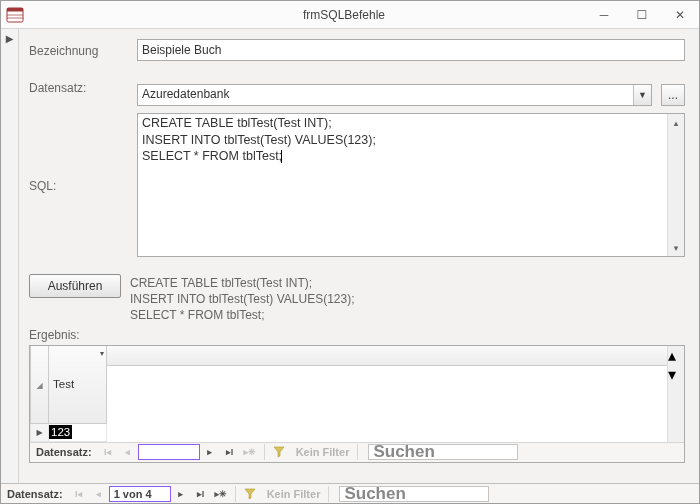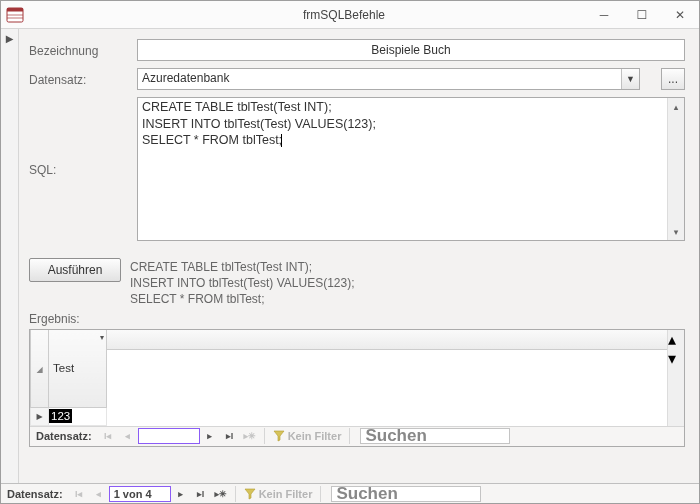--- a/index.html
+++ b/index.html
@@ -51,23 +51,22 @@
     display: flex; flex-direction: column;
     position: relative;
   }
   .row { display: flex; align-items: center; margin-bottom: 7px; }
   .row.top { align-items: center; }
   .label { width: 108px; color: #666; font-size: 12px; padding-top: 2px; }
   .text-input {
     flex: 1; height: 22px; border: 1px solid #ababab;
     background: #fff; font-size: 12px; padding: 0 4px;
     color: #333;
-    text-align: center;
-  }
-  .combo-wrap { flex: 1; display: flex; gap: 21px; align-items: stretch; }
+  }
+  .combo-wrap { flex: 1; display: flex; gap: 9px; align-items: stretch; margin-top: 16px; }
   .combo {
     flex: 1; display: flex; height: 22px; border: 1px solid #ababab;
     background: #fff;
   }
   .combo .val { flex: 1; font-size: 12px; padding: 2px 4px; color: #333; }
   .combo .dd-btn {
     width: 18px; border-left: 1px solid #c0c0c0;
     background: linear-gradient(#fdfdfd,#e6e6e6);
     display: flex; align-items: center; justify-content: center;
     font-size: 9px; color: #444;
@@ -177,21 +176,21 @@
   .rn-btn.disabled { color: #c4c4c4; }
   .rn-field {
     width: 62px; height: 16px; border: 1px solid #8b5cf6;
     background: #fff; font-size: 11px; padding: 0 4px;
     display: flex; align-items: center;
   }
   .rn-sep {
     width: 1px; height: 16px; background: #d6d6d6; margin: 0 4px;
   }
   .rn-filter {
-    display: flex; align-items: center; gap: 3px;
+    display: flex; align-items: center; gap: 11px;
     color: #b5b5b5; padding: 0 4px;
   }
   .rn-filter svg { width: 12px; height: 12px; }
   .rn-search {
     width: 150px; height: 16px; border: 1px solid #c4c4c4;
     background: #fff; font-size: 17px; padding: 0 4px; color: #888;
     display: flex; align-items: center;
     margin-left: 6px;
   }
 </style>

